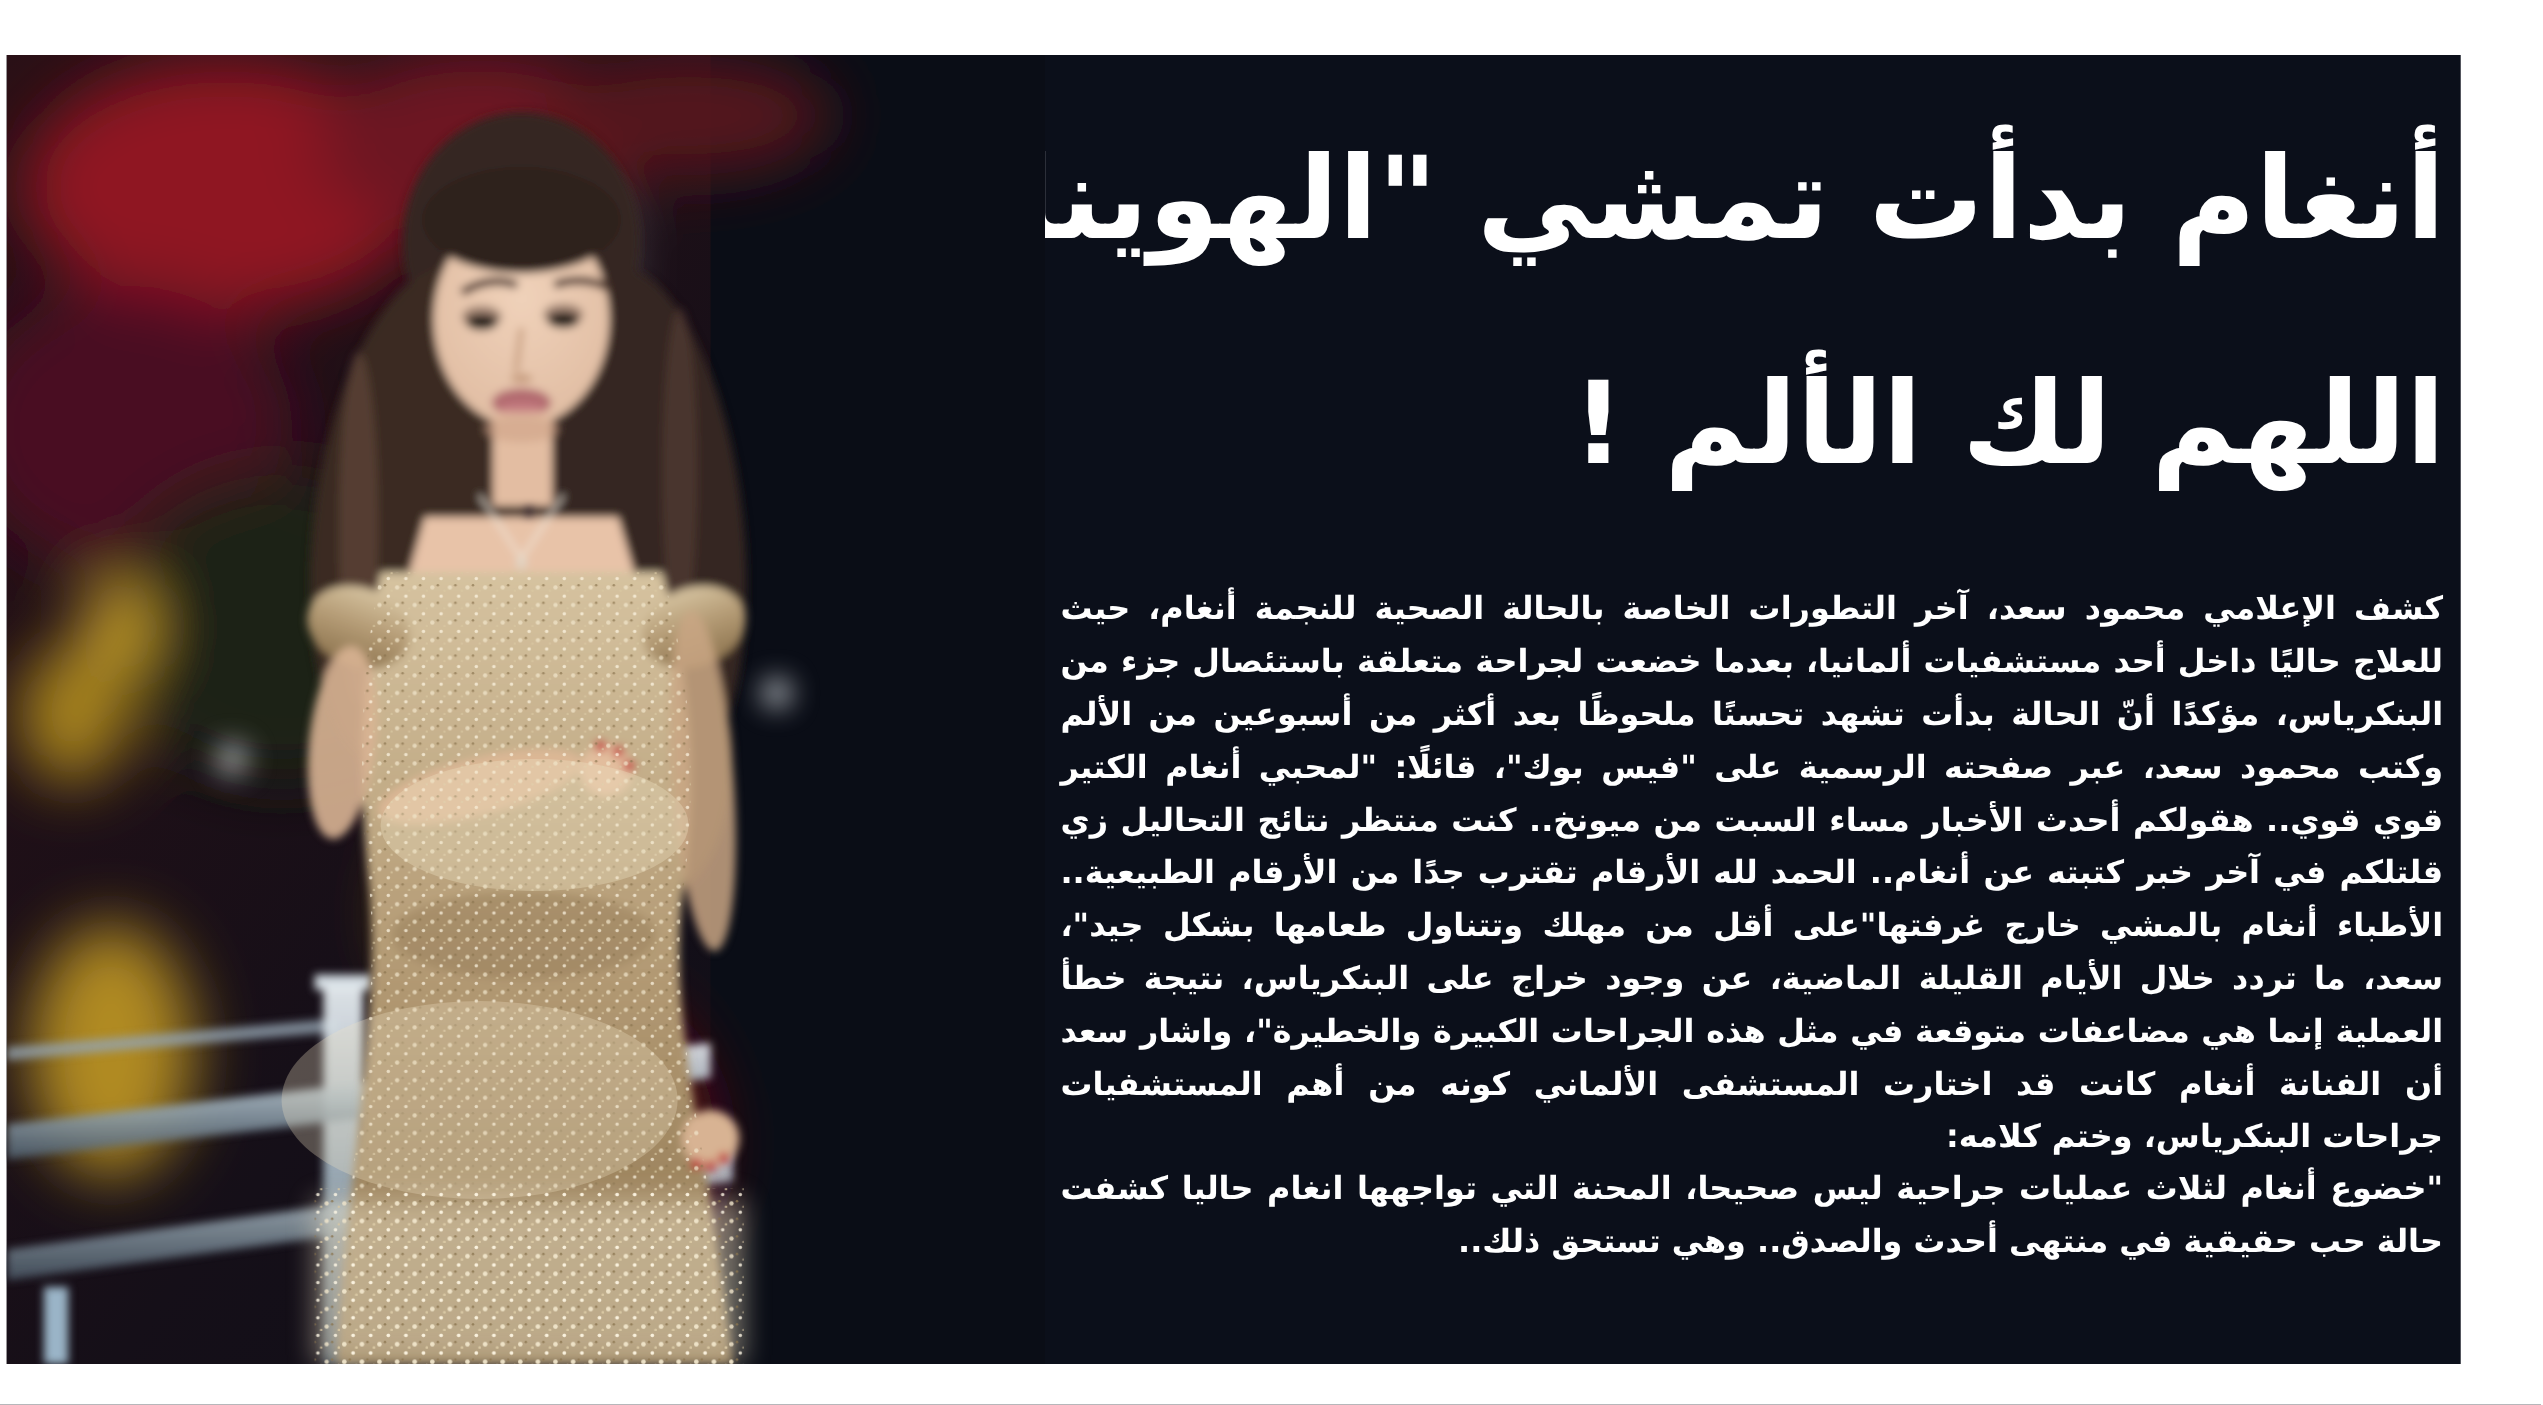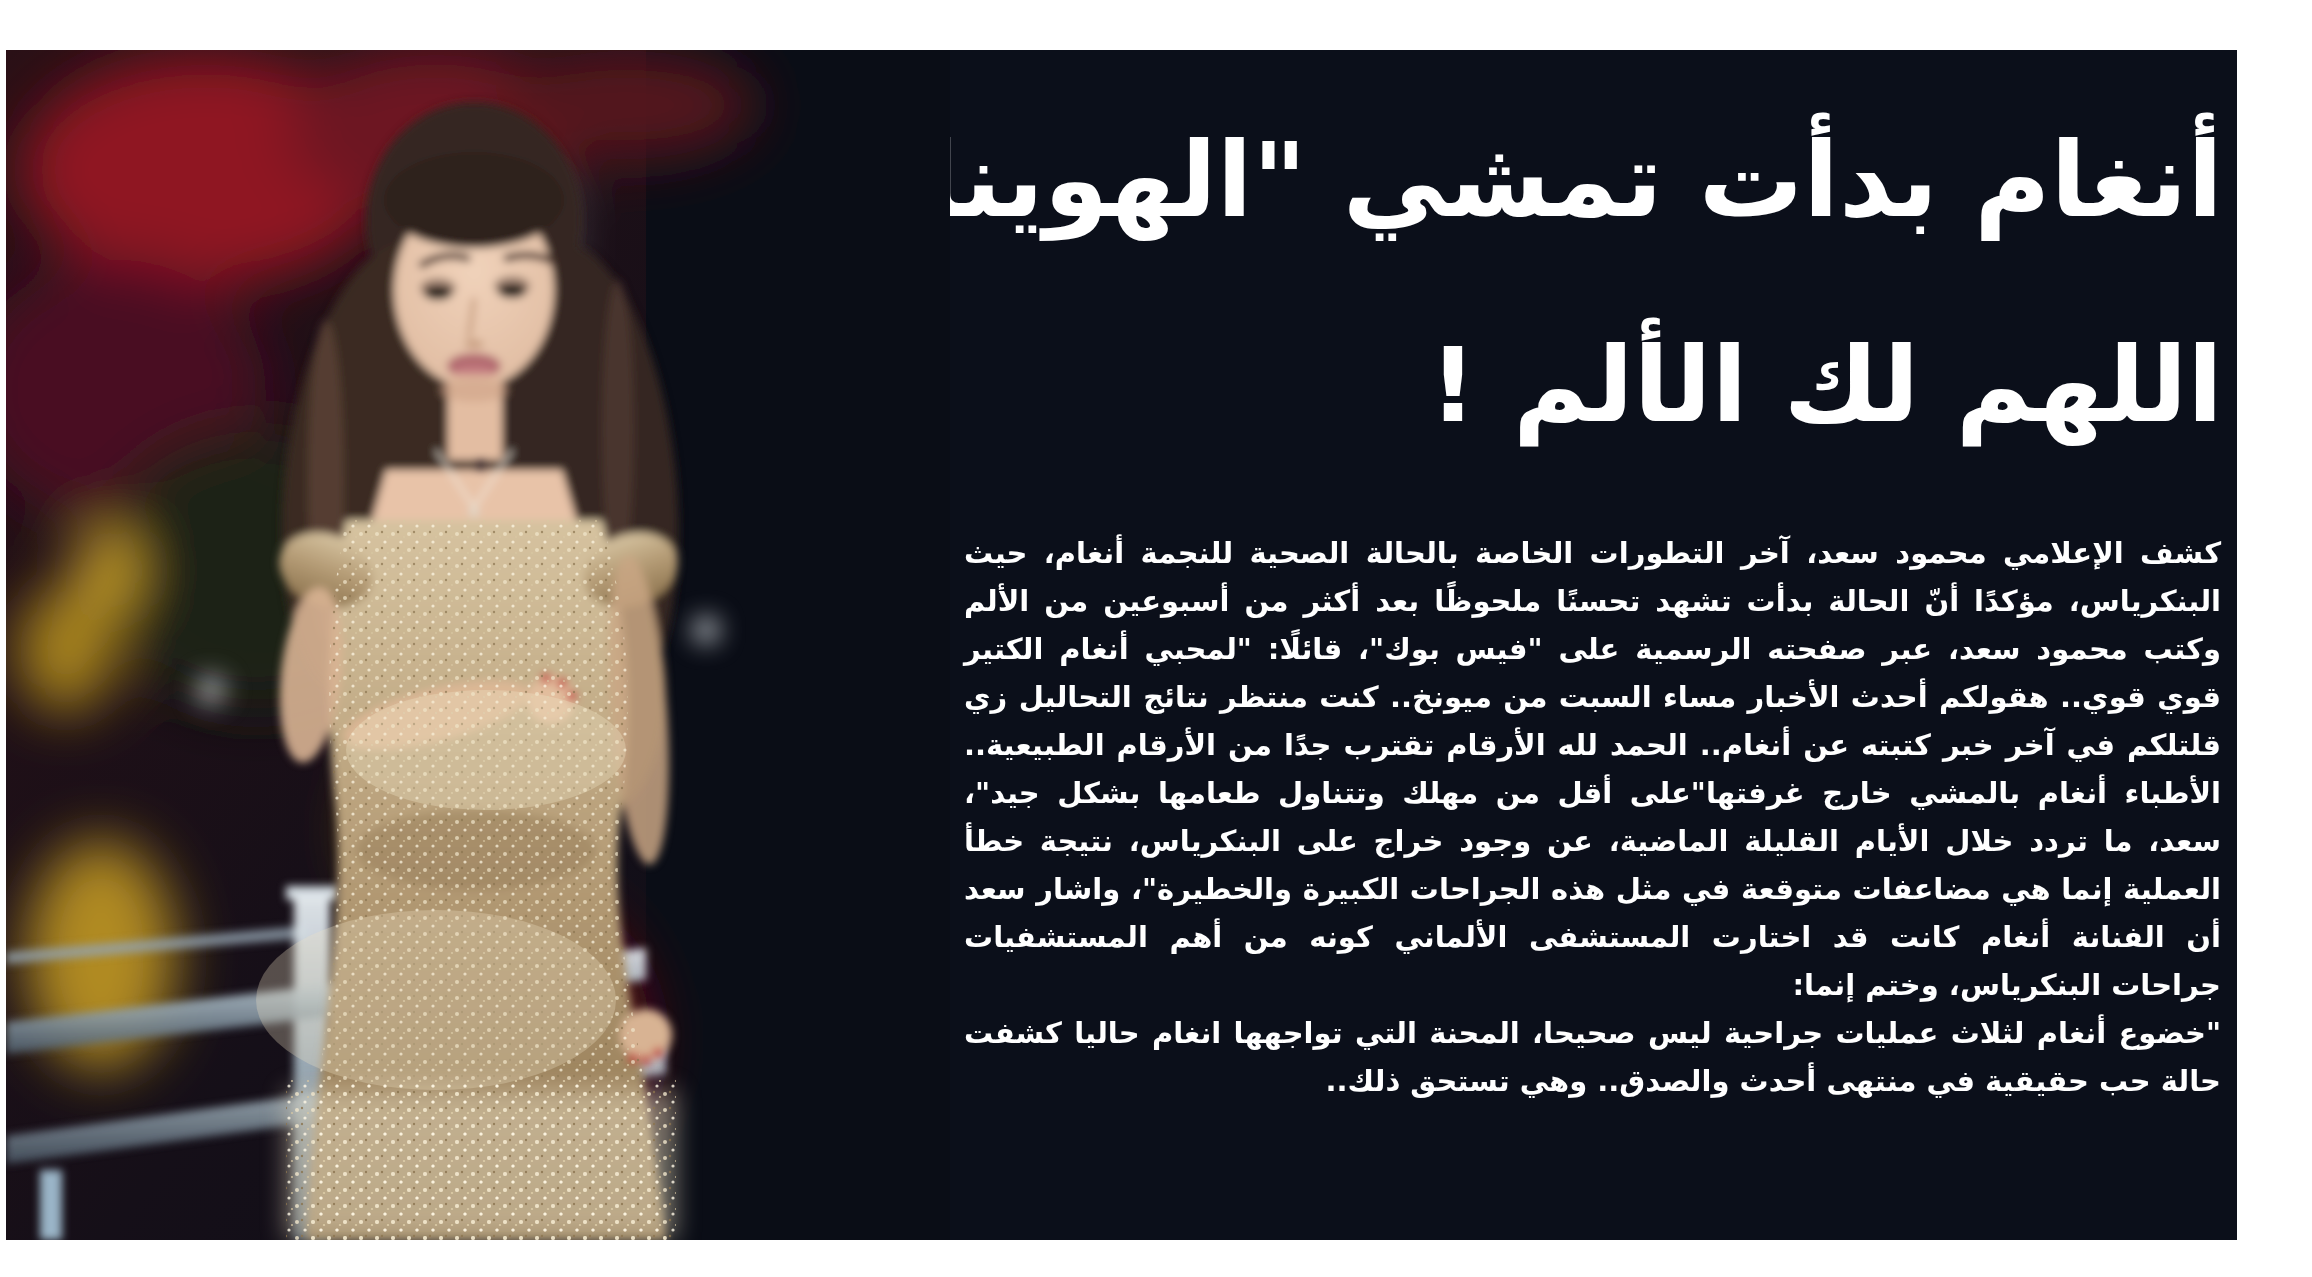--- a/index.html
+++ b/index.html
@@ -171,27 +171,28 @@
     </svg>
   </div>
 
   <div class="panel" dir="rtl" style="background: rgb(11, 15, 26); color: rgb(255, 255, 255);">
     <div class="headline">
       <div class="hl">أنغام بدأت تمشي "الهوينا"</div>
       <div class="hl">اللهم لك الألم !</div>
     </div>
     <div class="body-text">
       <div class="bline full">كشف الإعلامي محمود سعد، آخر التطورات الخاصة بالحالة الصحية للنجمة أنغام، حيث تخضع</div>
+      <div class="bline full">للعلاج حاليًا داخل أحد مستشفيات ألمانيا، بعدما خضعت لجراحة متعلقة باستئصال جزء من</div>
       <div class="bline full">البنكرياس، مؤكدًا أنّ الحالة بدأت تشهد تحسنًا ملحوظًا بعد أكثر من أسبوعين من الألم الشديد.</div>
       <div class="bline full">وكتب محمود سعد، عبر صفحته الرسمية على "فيس بوك"، قائلًا: "لمحبي أنغام الكتير قوي</div>
       <div class="bline full">قوي قوي.. هقولكم أحدث الأخبار مساء السبت من ميونخ.. كنت منتظر نتائج التحاليل زي ما</div>
       <div class="bline full">قلتلكم في آخر خبر كتبته عن أنغام.. الحمد لله الأرقام تقترب جدًا من الأرقام الطبيعية.. ونصح</div>
       <div class="bline full">الأطباء أنغام بالمشي خارج غرفتها"على أقل من مهلك وتتناول طعامها بشكل جيد"، ونفى محمود</div>
       <div class="bline full">سعد، ما تردد خلال الأيام القليلة الماضية، عن وجود خراج على البنكرياس، نتيجة خطأ طبي في</div>
       <div class="bline full">العملية إنما هي مضاعفات متوقعة في مثل هذه الجراحات الكبيرة والخطيرة"، واشار سعد الى</div>
       <div class="bline full">أن الفنانة أنغام كانت قد اختارت المستشفى الألماني كونه من أهم المستشفيات المتخصصة في</div>
-      <div class="bline end">جراحات البنكرياس، وختم إنما:</div>
+      <div class="bline end">جراحات البنكرياس، وختم كلامه:</div>
       <div class="bline full">"خضوع أنغام لثلاث عمليات جراحية ليس صحيحا، المحنة التي تواجهها انغام حاليا كشفت عن</div>
       <div class="bline end">حالة حب حقيقية في منتهى أحدث والصدق.. وهي تستحق ذلك..</div>
     </div>
   </div>
 
 </div>
 
 </body></html>

